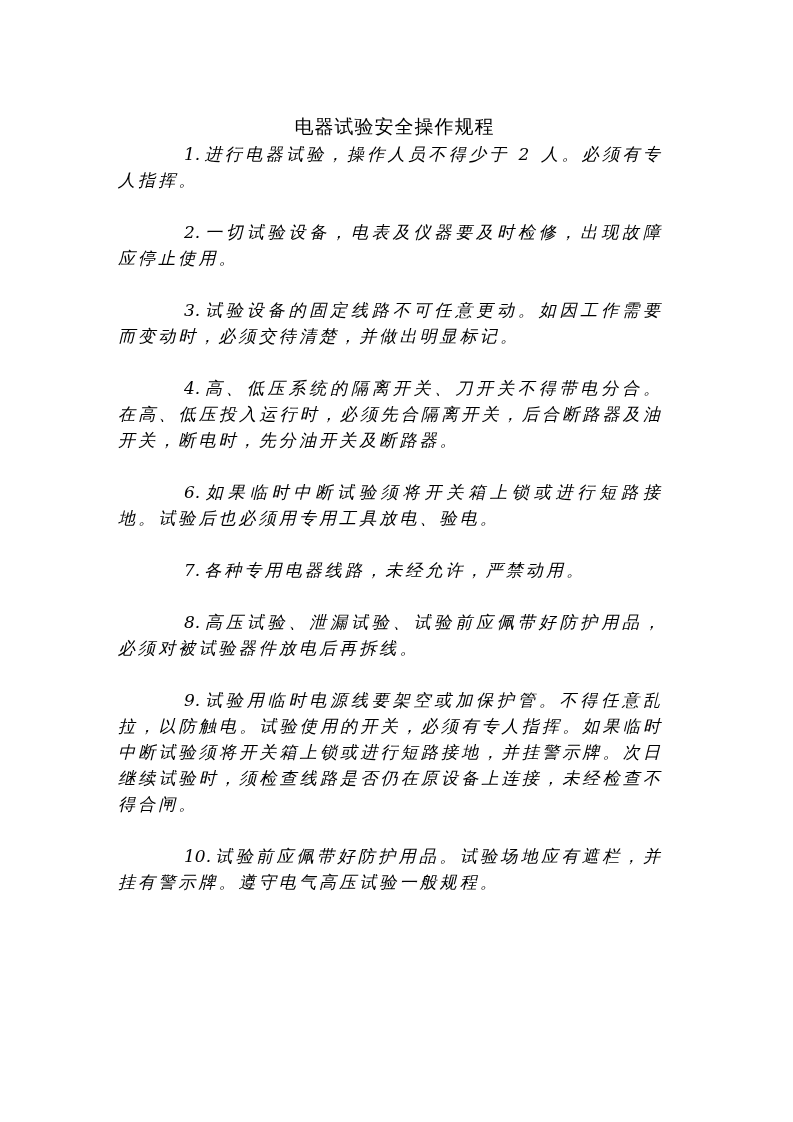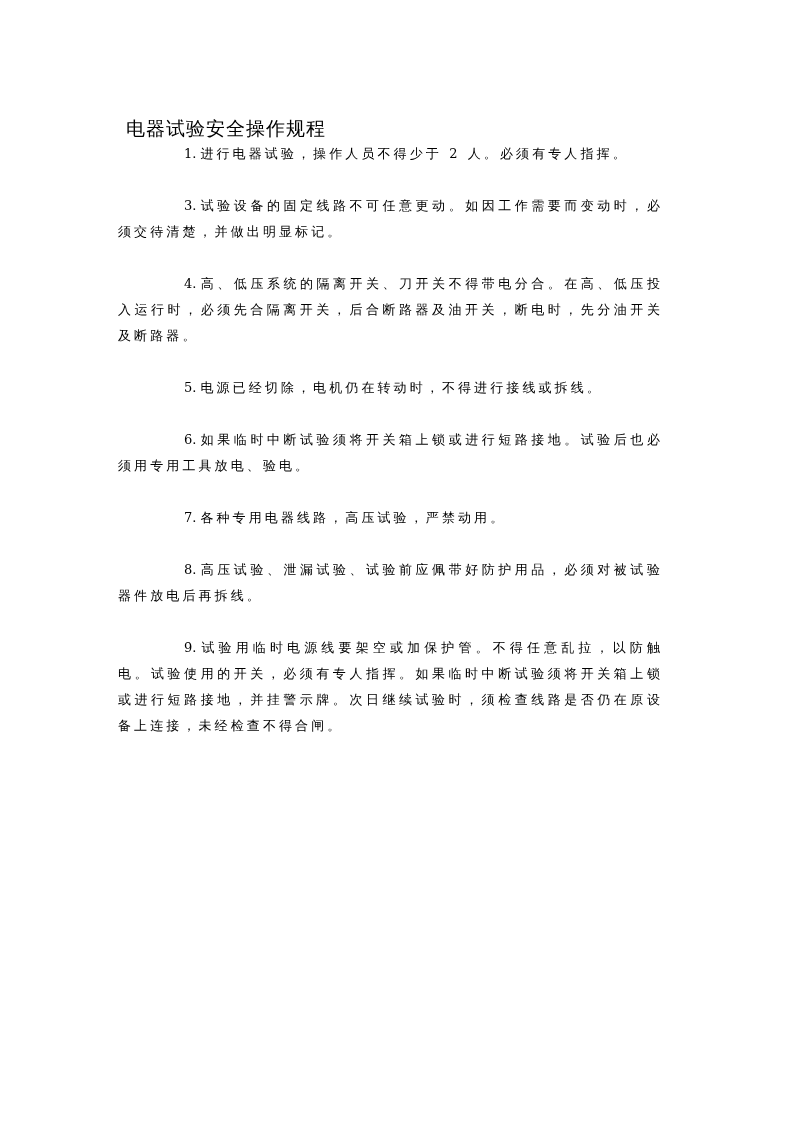--- a/index.html
+++ b/index.html
@@ -15,58 +15,62 @@
       font-family: "DejaVu Serif", "Liberation Serif", serif;
       color: #000000;
     }
     .page {
       position: absolute;
       left: 118px;
       top: 115px;
       width: 545px;
     }
     .title {
+      text-align: center;
       font-size: 19px;
       line-height: 26px;
       height: 26px;
       letter-spacing: 1px;
       margin: 0 0 0 8px;
       font-weight: normal;
+      font-family: Liberation Mono, monospace;
     }
     .para {
-      font-size: 13px;
+      font-size: 17px;
       line-height: 26px;
       letter-spacing: 3.1px;
       text-indent: 66px;
       margin: 0 0 26px 0;
       text-align: justify;
       text-align-last: left;
       word-break: break-all;
+      font-style: italic;
     }
     .para .num {
       letter-spacing: 0;
       margin-right: 4px;
     }
   </style>
 </head>
 <body>
 
 <div class="page">
   <h1 class="title">电器试验安全操作规程</h1>
 
   <p class="para"><span class="num">1.</span><span>进行电器试验，操作人员不得少于 2 人。必须有专人指挥。</span></p>
 
+  <p class="para"><span class="num">2.</span><span>一切试验设备，电表及仪器要及时检修，出现故障应停止使用。</span></p>
 
   <p class="para"><span class="num">3.</span><span>试验设备的固定线路不可任意更动。如因工作需要而变动时，必须交待清楚，并做出明显标记。</span></p>
 
   <p class="para"><span class="num">4.</span><span>高、低压系统的隔离开关、刀开关不得带电分合。在高、低压投入运行时，必须先合隔离开关，后合断路器及油开关，断电时，先分油开关及断路器。</span></p>
 
-  <p class="para"><span class="num">5.</span><span>电源已经切除，电机仍在转动时，不得进行接线或拆线。</span></p>
 
   <p class="para"><span class="num">6.</span><span>如果临时中断试验须将开关箱上锁或进行短路接地。试验后也必须用专用工具放电、验电。</span></p>
 
-  <p class="para"><span class="num">7.</span><span>各种专用电器线路，高压试验，严禁动用。</span></p>
+  <p class="para"><span class="num">7.</span><span>各种专用电器线路，未经允许，严禁动用。</span></p>
 
   <p class="para"><span class="num">8.</span><span>高压试验、泄漏试验、试验前应佩带好防护用品，必须对被试验器件放电后再拆线。</span></p>
 
   <p class="para"><span class="num">9.</span><span>试验用临时电源线要架空或加保护管。不得任意乱拉，以防触电。试验使用的开关，必须有专人指挥。如果临时中断试验须将开关箱上锁或进行短路接地，并挂警示牌。次日继续试验时，须检查线路是否仍在原设备上连接，未经检查不得合闸。</span></p>
 
+  <p class="para"><span class="num">10.</span><span>试验前应佩带好防护用品。试验场地应有遮栏，并挂有警示牌。遵守电气高压试验一般规程。</span></p>
 </div>
 
 </body></html>

